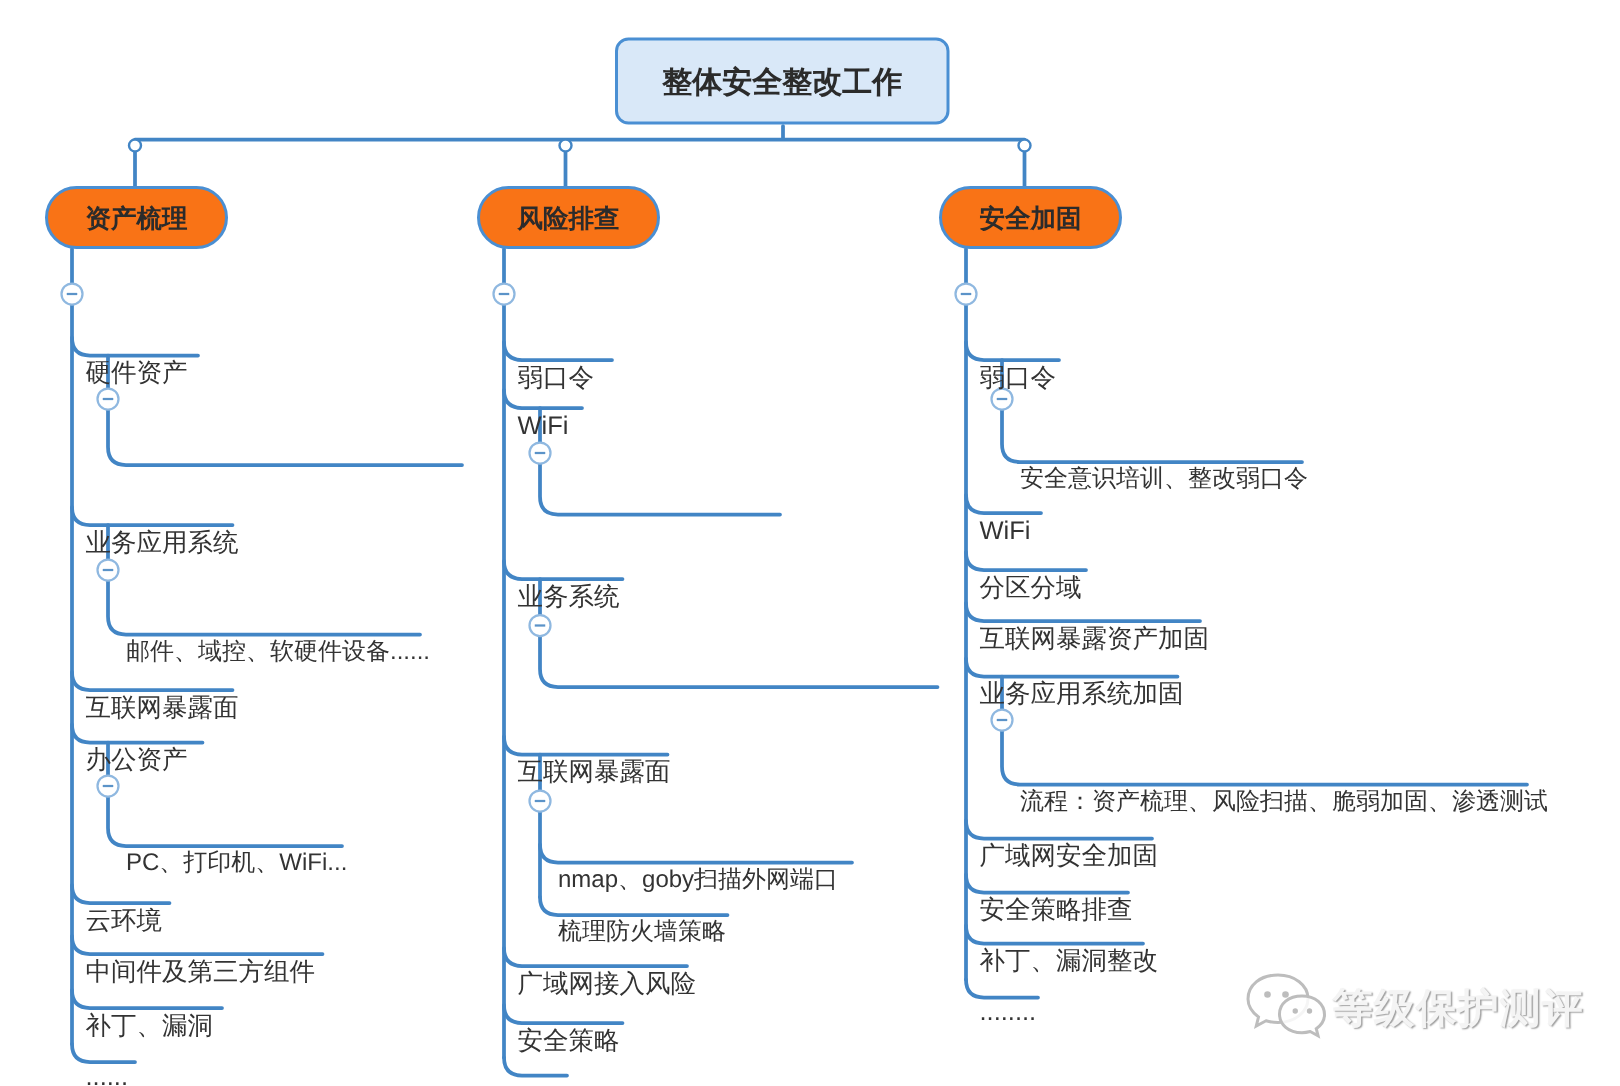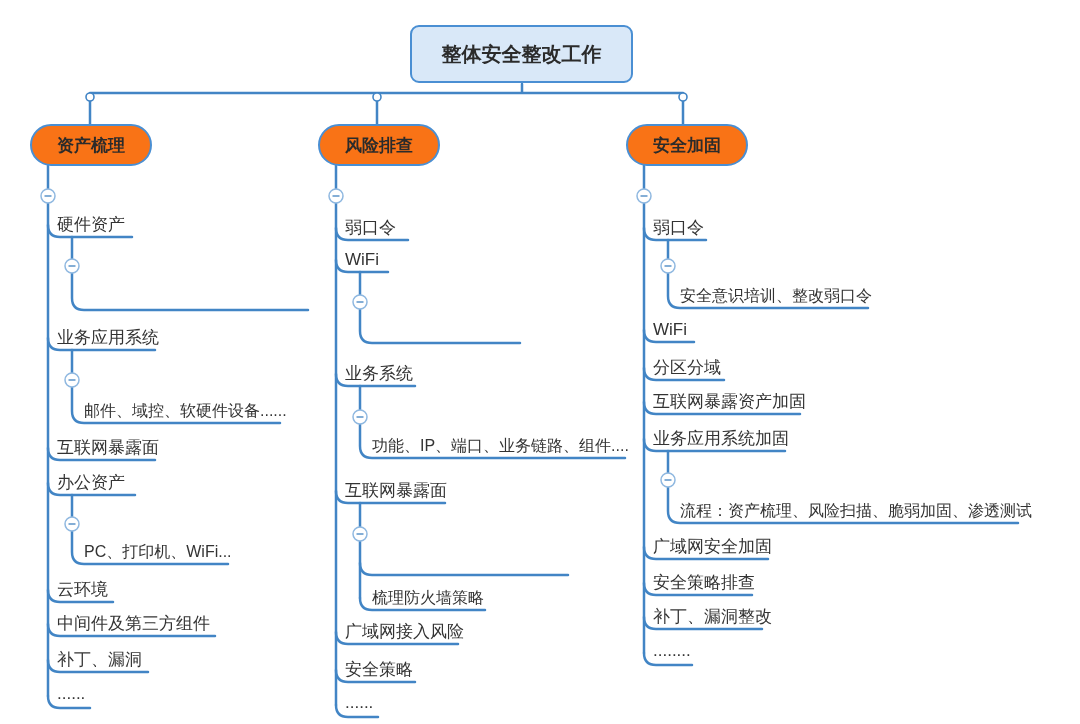--- a/index.html
+++ b/index.html
@@ -15,21 +15,21 @@
     font-size:20px;font-weight:600;color:#2b2b2b;box-sizing:border-box;
   }
   .pill{
     position:absolute;top:124px;width:122px;height:42px;
     background:#f97316;border:2.5px solid #4a8fd3;border-radius:22px;
     display:flex;align-items:center;justify-content:center;
     font-size:17px;font-weight:600;color:#2b2b2b;box-sizing:border-box;
   }
   .pill.p1{left:30px}.pill.p2{left:318px}.pill.p3{left:626px}
   .topic,.subtopic{
-    position:absolute;height:22px;line-height:22px;white-space:nowrap;color:#333;
+    position:absolute;height:22px;line-height:22px;white-space:nowrap;color:#333;margin-top:24px;
   }
   .topic{font-size:17px;}
   .subtopic{font-size:16px;}
   .watermark{position:absolute;left:828px;top:644px;width:244px;height:62px;}
   .wm-text{
     position:absolute;left:60px;top:10px;font-size:27px;font-weight:bold;
     color:#f4f4f4;letter-spacing:1px;white-space:nowrap;
     text-shadow:1px 1px 1px #9e9e9e,-1px -1px 1px #ffffff;
   }
 </style>
@@ -152,33 +152,48 @@
   <div class="topic" style="left:57px;top:472px">办公资产</div>
   <div class="subtopic" style="left:84px;top:541px">PC、打印机、WiFi...</div>
   <div class="topic" style="left:57px;top:579px">云环境</div>
   <div class="topic" style="left:57px;top:613px">中间件及第三方组件</div>
   <div class="topic" style="left:57px;top:649px">补丁、漏洞</div>
   <div class="topic" style="left:57px;top:683px">......</div>
 
   <div class="topic" style="left:345px;top:217px">弱口令</div>
   <div class="topic" style="left:345px;top:249px">WiFi</div>
   <div class="topic" style="left:345px;top:363px">业务系统</div>
-  <div class="subtopic" style="left:372px;top:435px">功能、IP、端口、业务链路、组件....</div>
   <div class="topic" style="left:345px;top:480px">互联网暴露面</div>
+  <div class="subtopic" style="left:372px;top:552px">nmap、goby扫描外网端口</div>
   <div class="subtopic" style="left:372px;top:587px">梳理防火墙策略</div>
   <div class="topic" style="left:345px;top:621px">广域网接入风险</div>
   <div class="topic" style="left:345px;top:659px">安全策略</div>
   <div class="topic" style="left:345px;top:692px">......</div>
 
   <div class="topic" style="left:653px;top:217px">弱口令</div>
   <div class="subtopic" style="left:680px;top:285px">安全意识培训、整改弱口令</div>
   <div class="topic" style="left:653px;top:319px">WiFi</div>
   <div class="topic" style="left:653px;top:357px">分区分域</div>
   <div class="topic" style="left:653px;top:391px">互联网暴露资产加固</div>
   <div class="topic" style="left:653px;top:428px">业务应用系统加固</div>
   <div class="subtopic" style="left:680px;top:500px">流程：资产梳理、风险扫描、脆弱加固、渗透测试</div>
   <div class="topic" style="left:653px;top:536px">广域网安全加固</div>
   <div class="topic" style="left:653px;top:572px">安全策略排查</div>
   <div class="topic" style="left:653px;top:606px">补丁、漏洞整改</div>
   <div class="topic" style="left:653px;top:640px">........</div>
 
+  <div class="watermark">
+    <svg width="58" height="54" viewBox="0 0 58 54">
+      <g fill="rgba(255,255,255,0.85)" stroke="#bdbdbd" stroke-width="2">
+        <path d="M24 6 C12 6 4 13 4 22 c0 5 3 9 7 12 l-1.5 6 6.5-3.5 c2.5 0.8 5 1.2 8 1.2 11 0 20-7 20-16 S35 6 24 6 Z"></path>
+        <path d="M40 20 c9 0 15 5.5 15 12.5 0 4-2.2 7-5.5 9.3 l1.2 4.7 -5.2-2.8 c-1.8 0.5-3.6 0.8-5.5 0.8 -9 0-15-5.5-15-12.5 S31 20 40 20 Z"></path>
+      </g>
+      <g fill="#bdbdbd">
+        <circle cx="17" cy="19" r="2.2"></circle>
+          <circle cx="29" cy="19" r="2.2"></circle>
+        <circle cx="35.5" cy="30" r="1.8"></circle>
+          <circle cx="45" cy="30" r="1.8"></circle>
+      </g>
+    </svg>
+    <span class="wm-text">等级保护测评</span>
+  </div>
 
 </div>
 
 </body></html>

